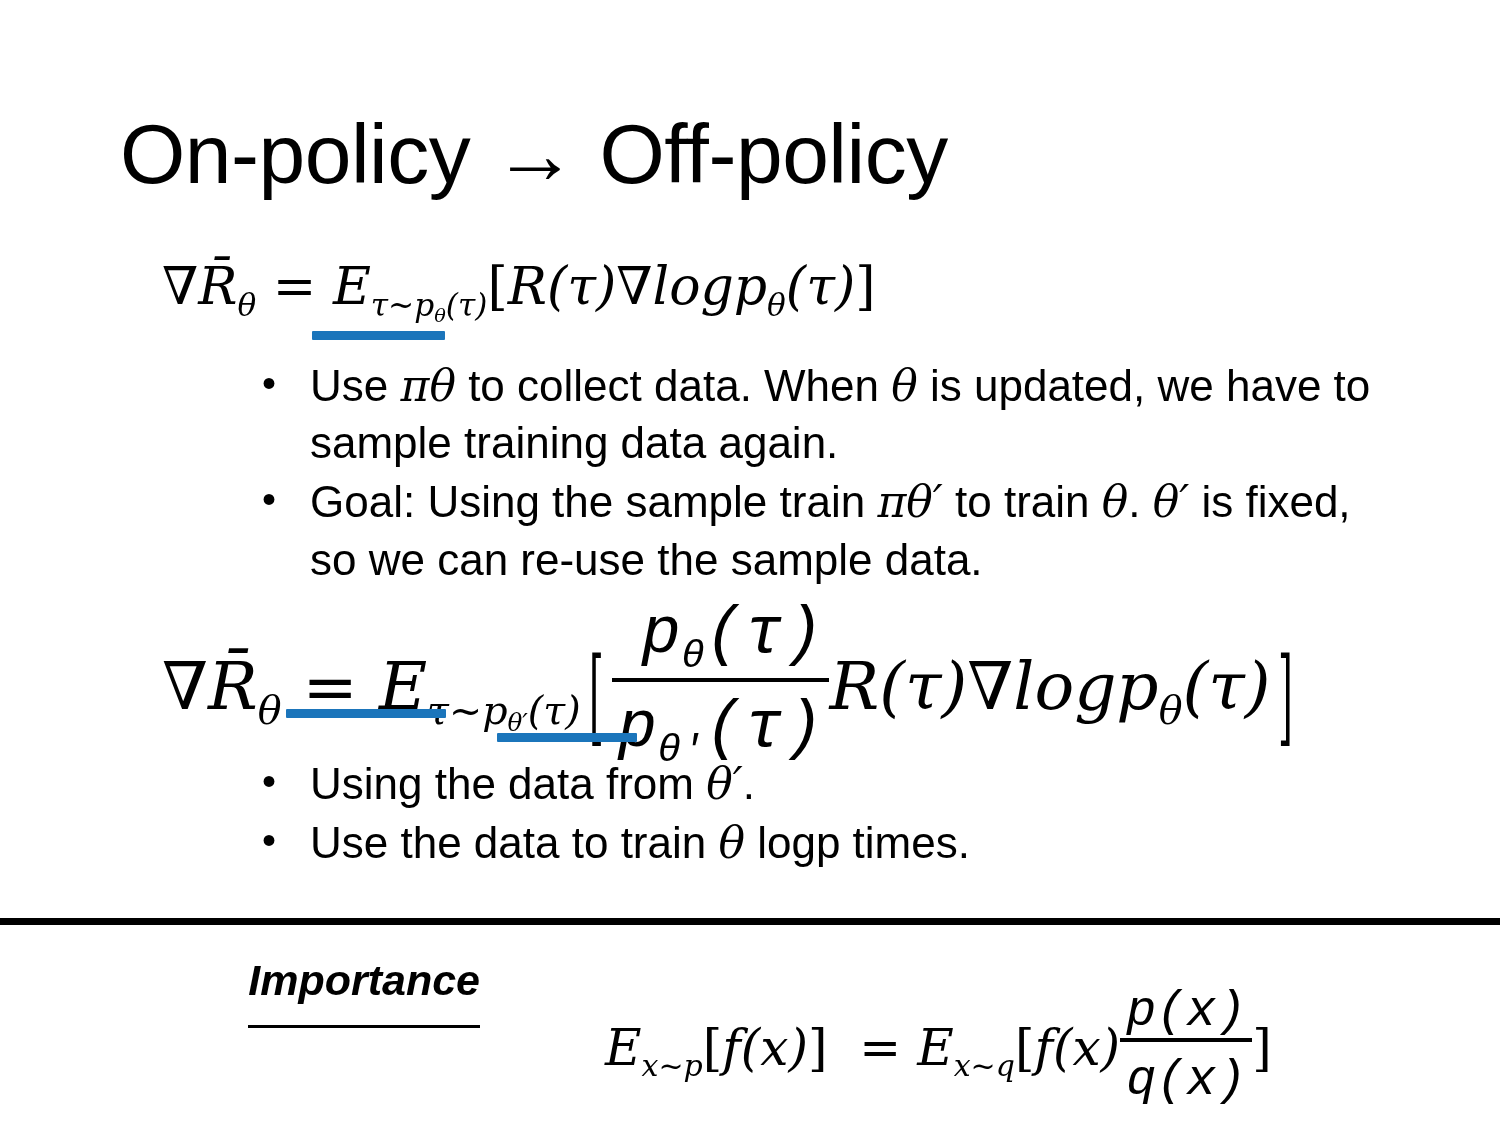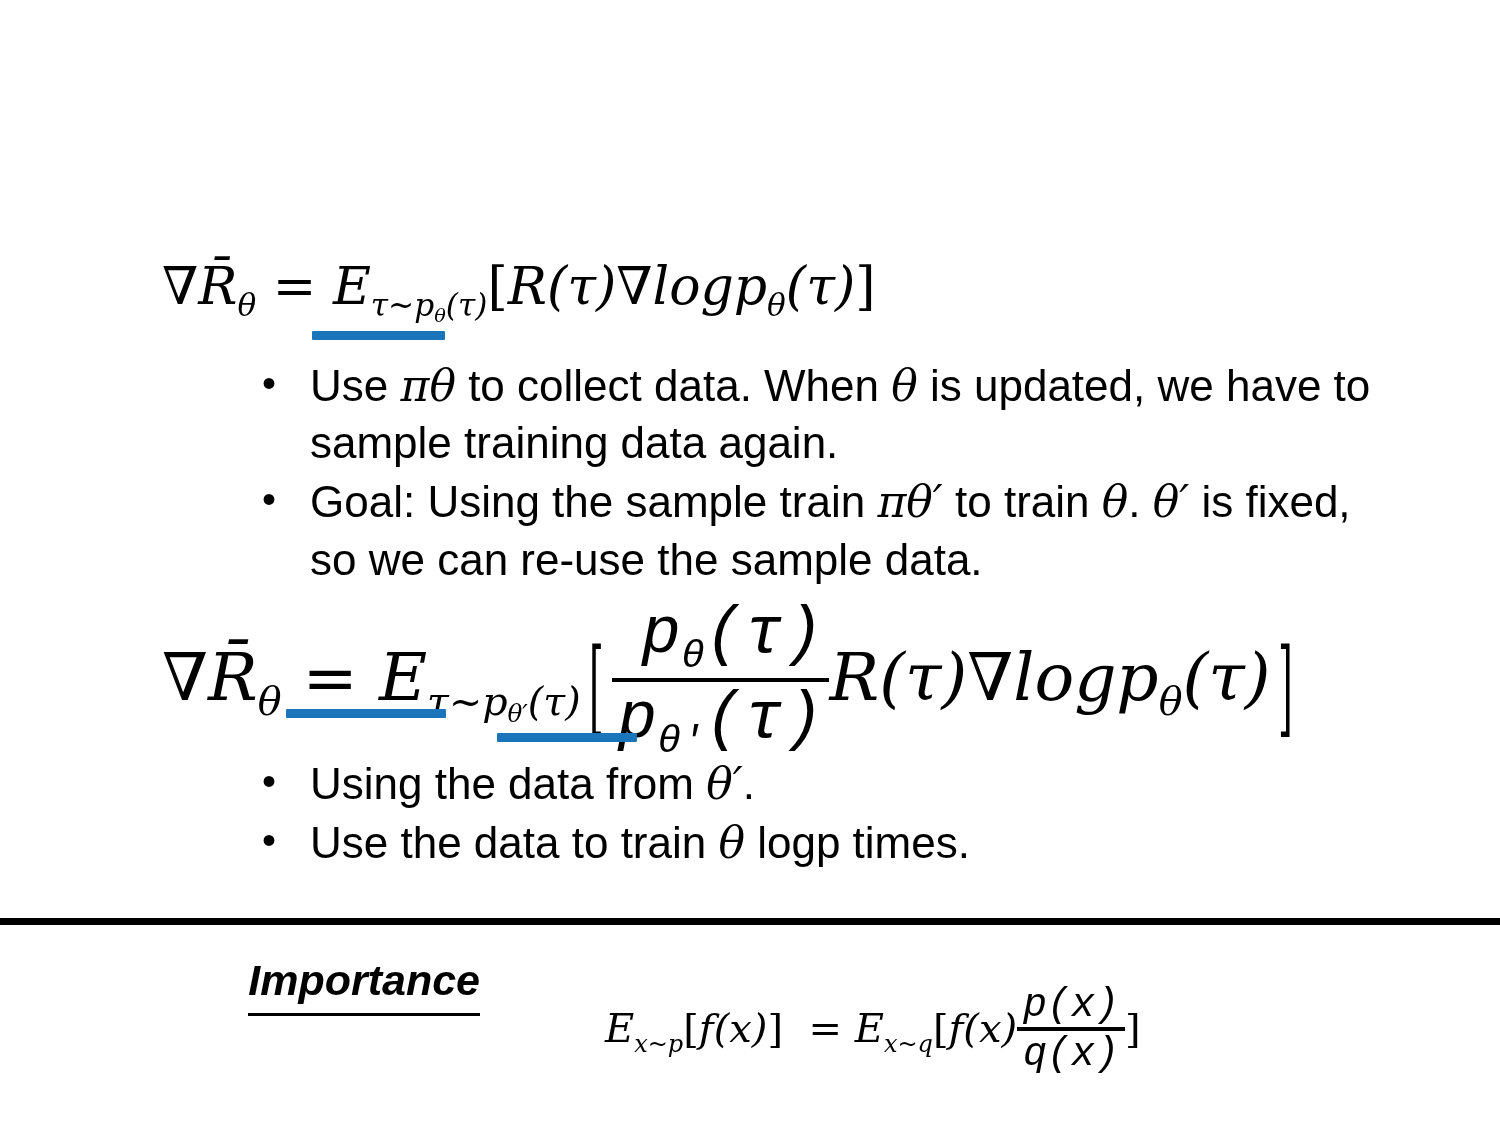--- a/index.html
+++ b/index.html
@@ -68,21 +68,21 @@
   
   .frac {
     display: inline-block;
     vertical-align: middle;
     text-align: right;
     line-height: 1.06;
     position: relative;
     font-family: Liberation Mono, monospace;
   }
   .frac .num { display: block; padding: 0 6px; }
-  .frac .den { display: block; padding: 3px 6px; border-top: 4px solid #000; }
+  .frac .den { display: block; padding: 12px 6px; border-top: 4px solid #000; }
   .frac.small .den { border-top-width: 4px; }
 
   .bigbr {
     font-family: "DejaVu Serif", "Liberation Serif", serif;
     font-style: normal;
     display: inline-block;
     transform: scaleY(3.15) scaleX(1.15);
     transform-origin: center center;
     margin: 0 9px;
     font-size: 0.50em;
@@ -154,35 +154,36 @@
     width: 330px;
     text-align: right;
     font-size: 43px;
     font-weight: bold;
     font-style: italic;
     line-height: 1.42;
   }
   #footer-label .ul {
     display: inline-block;
     border-bottom: 3px solid #000;
-    padding-bottom: 2px;
+    padding-bottom: 14px;
   }
 
   #eq3 {
     position: absolute;
     left: 565px;
     top: 985px;
-    font-size: 40px;
+    font-size: 50px;
   }
 </style>
 </head>
 <body>
 
 <div class="slide">
 
+  <div class="slide-title">On-policy → Off-policy</div>
 
   <div id="eq1" class="math">
     <span class="op">∇</span><span>R̄</span><span class="sub">θ</span>
     <span class="op">=</span>
     <span>E</span><span class="sub"><span>τ~p</span><span class="sub2">θ</span><span>(τ)</span></span><span class="op">[</span><span>R(τ)</span><span class="op">∇</span><span>logp</span><span class="sub">θ</span><span>(τ)</span><span class="op">]</span>
   </div>
   <div id="eq1-underline" class="blueline"></div>
 
   <div id="bullets-a" class="bullets">
 

